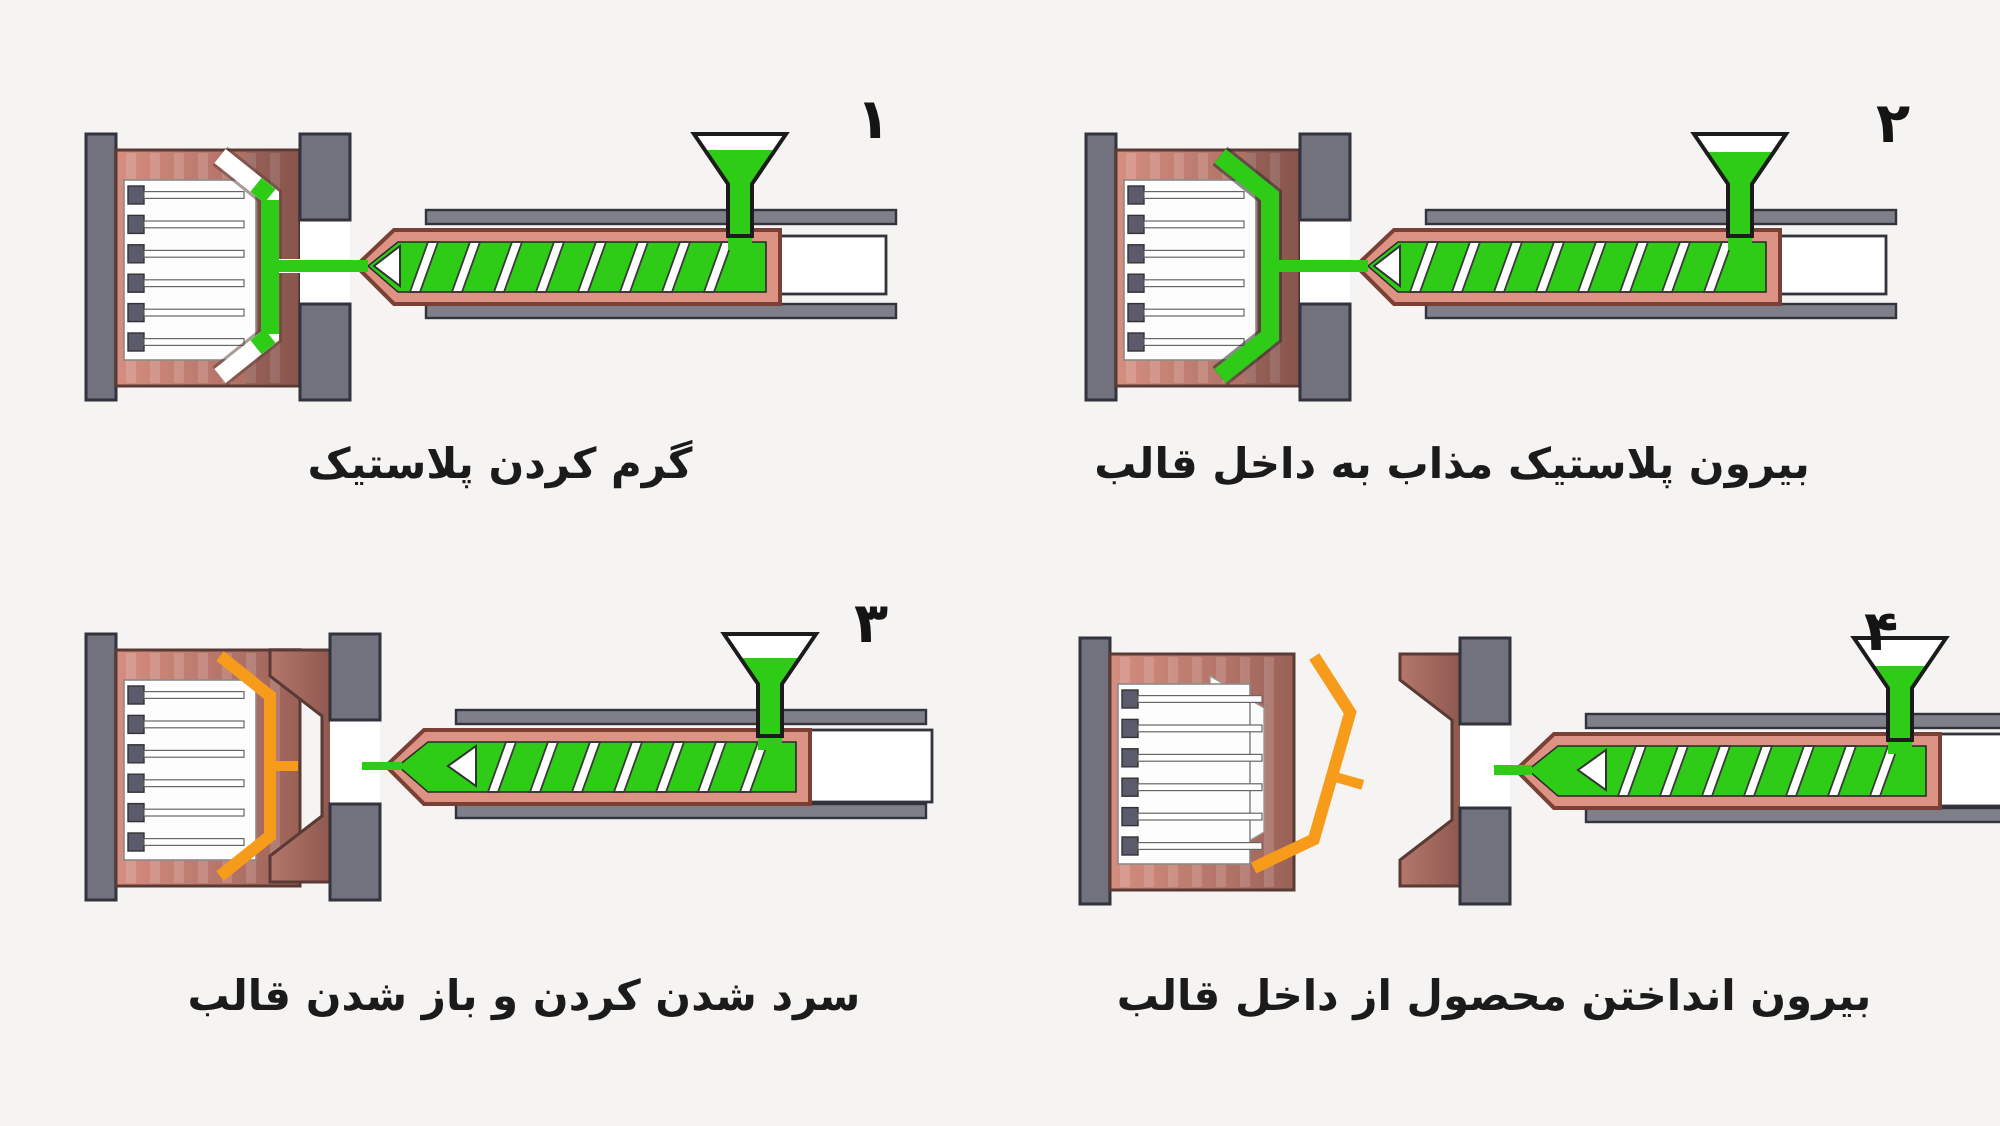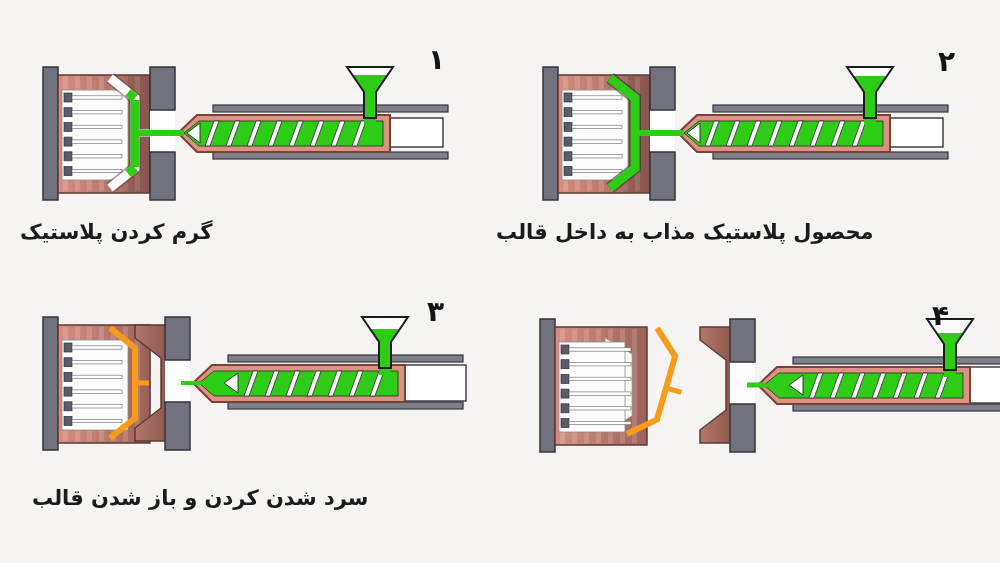--- a/index.html
+++ b/index.html
@@ -19,21 +19,21 @@
   .machine svg{display:block;}
   .step-number{
     position:absolute;font-size:28px;font-weight:600;color:#141414;
     line-height:1;
   }
   .p1 .step-number{left:408px;top:18px;}
   .p2 .step-number{left:438px;top:20px;}
   .p3 .step-number{left:407px;top:20px;}
   .p4 .step-number{left:432px;top:22px;}
   .caption{
-    position:absolute;width:460px;text-align:left;direction:rtl;
+    position:absolute;width:460px;text-align:center;direction:rtl;
     font-size:21px;font-weight:700;color:#1b1b1b;letter-spacing:0;
     top:192px;left:0;
   }
   .p2 .caption{left:-4px;}
   .p3 .caption{top:208px;left:12px;}
   .p4 .caption{top:206px;left:17px;}
 </style>
 </head>
 <body>
 
@@ -165,21 +165,21 @@
         <rect x="34" y="109.3" width="50" height="3.4" fill="#ffffff" stroke="#666666" stroke-width="0.6"></rect>
         <rect x="112" y="50" width="25" height="42" fill="#ffffff"></rect>
         <rect x="112" y="7" width="25" height="43" fill="#72727e" stroke="#33333d" stroke-width="1.5"></rect>
         <rect x="112" y="92" width="25" height="48" fill="#72727e" stroke="#33333d" stroke-width="1.5"></rect>
         <path d="M 72,18 L 97,38 L 97,108 L 72,128" fill="none" stroke="#2c2c2c" stroke-width="12" opacity="0.55" stroke-linejoin="miter"></path>
         <path d="M 72,18 L 97,38 L 97,108 L 72,128" fill="none" stroke="#2ecb17" stroke-width="9" stroke-linejoin="miter"></path>
         <line x1="97" y1="73" x2="146" y2="73" stroke="#2ecb17" stroke-width="6"></line>
       </svg>
     </div>
   <span class="step-number">٢</span>
-  <div class="caption" dir="rtl">محصول پلاستیک مذاب به داخل قالب</div>
+  <div class="caption" dir="rtl">بیرون پلاستیک مذاب به داخل قالب</div>
 </div>
 
 <div class="panel p3">
   <div class="machine">
       <svg width="432" height="150" viewBox="0 0 432 150" xmlns="http://www.w3.org/2000/svg">
         <defs>
           <linearGradient id="moldGrad3" x1="0" y1="0" x2="1" y2="0">
             <stop offset="0" stop-color="#d58e80"></stop>
             <stop offset="0.55" stop-color="#b8766b"></stop>
             <stop offset="1" stop-color="#9a6157"></stop>
@@ -300,13 +300,14 @@
         <rect x="195" y="7" width="25" height="43" fill="#72727e" stroke="#33333d" stroke-width="1.5"></rect>
         <rect x="195" y="92" width="25" height="48" fill="#72727e" stroke="#33333d" stroke-width="1.5"></rect>
         <g transform="translate(131,76) rotate(16)">
           <path d="M -25,-55 L 0,-33 L 0,33 L -25,55" fill="none" stroke="#f79c1a" stroke-width="6" stroke-linejoin="miter"></path>
           <line x1="0" y1="0" x2="16" y2="0" stroke="#f79c1a" stroke-width="5"></line>
         </g>
         <line x1="212" y1="73" x2="231" y2="73" stroke="#2ecb17" stroke-width="5"></line>
       </svg>
     </div>
   <span class="step-number">۴</span>
+  <div class="caption" dir="rtl">بیرون انداختن محصول از داخل قالب</div>
 </div>
 
 </body></html>

